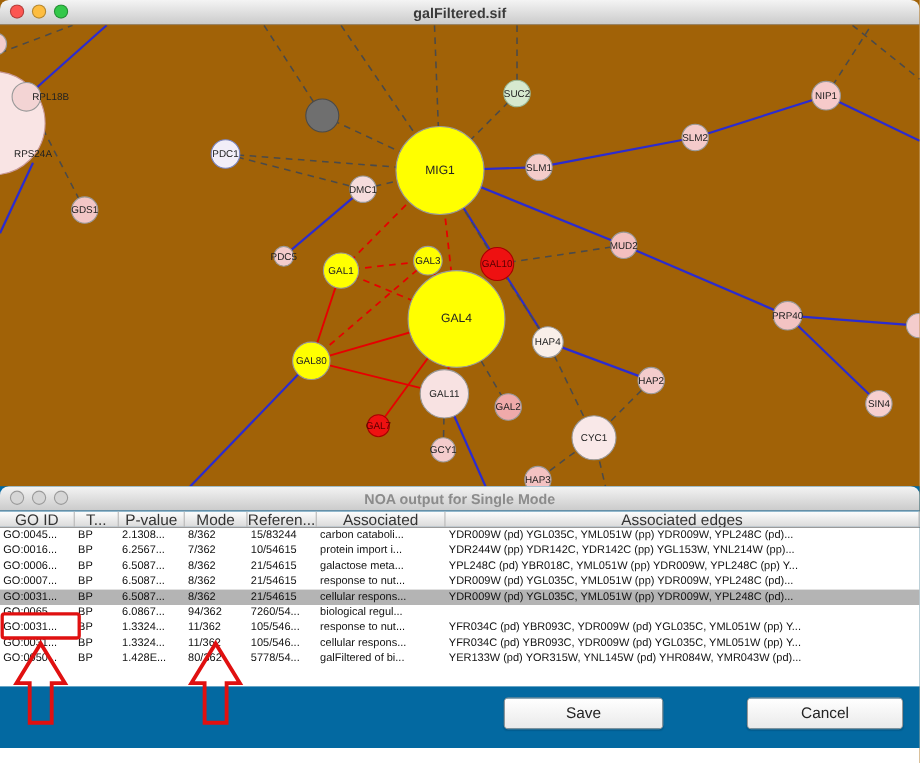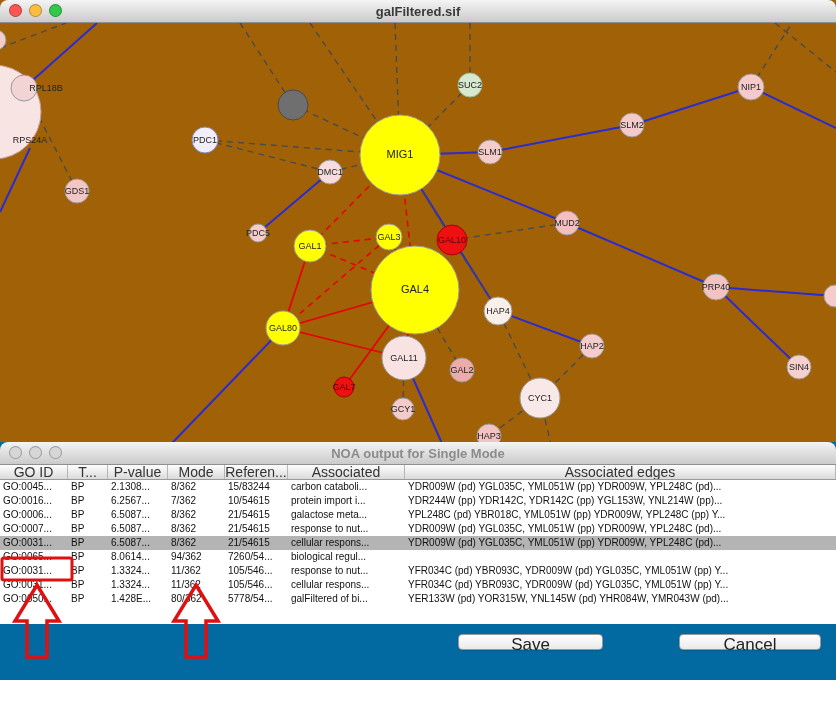--- a/index.html
+++ b/index.html
@@ -22,22 +22,22 @@
   #table-header{position:absolute;top:23px;left:0;width:836px;height:15px;display:flex;
     background:linear-gradient(#fdfdfd,#dadada);border-bottom:1px solid #9a9a9a;box-sizing:border-box;}
   .th{font-size:14px;color:#333;text-align:center;line-height:14px;border-right:1px solid #b7b7b7;
       box-sizing:border-box;overflow:hidden;white-space:nowrap;flex:none;}
   #table-body{position:absolute;top:38px;left:0;width:836px;height:144px;background:#fff;overflow:hidden;}
   .trow{height:14px;display:flex;white-space:nowrap;}
   .trow.selected{background:#b4b4b4;}
   .tcell{font-size:10px;line-height:14px;color:#111;overflow:hidden;padding-left:3px;
          box-sizing:border-box;flex:none;}
 
-  .mac-btn{position:absolute;height:16px;border:1px solid #999;border-radius:4px;
-    background:linear-gradient(#ffffff,#eaeaea);font-size:17px;color:#222;text-align:center;
+  .mac-btn{position:absolute;height:29px;border:1px solid #999;border-radius:4px;
+    background:linear-gradient(#ffffff,#eaeaea);font-size:14px;color:#222;text-align:center;
     line-height:19px;box-shadow:0 1px 1px rgba(0,0,0,.12);cursor:default;
     font-family:"Liberation Sans",sans-serif;padding:0;}
   #save-btn{left:458px;top:192px;width:145px;}
   #cancel-btn{left:679px;top:192px;width:142px;}
 
   #annotation-overlay{position:absolute;top:0;left:0;pointer-events:none;z-index:60;}
 </style>
 </head>
 <body>
 
@@ -220,21 +220,21 @@
         <div class="tcell" style="width: 40px;">BP</div>
         <div class="tcell" style="width: 60px;">6.5087...</div>
         <div class="tcell" style="width: 57px;">8/362</div>
         <div class="tcell" style="width: 63px;">21/54615</div>
         <div class="tcell" style="width: 117px;">cellular respons...</div>
         <div class="tcell" style="width: 431px;">YDR009W (pd) YGL035C, YML051W (pp) YDR009W, YPL248C (pd)...</div>
       </div>
       <div class="trow">
         <div class="tcell" style="width: 68px;">GO:0065...</div>
         <div class="tcell" style="width: 40px;">BP</div>
-        <div class="tcell" style="width: 60px;">8.0614...</div>
+        <div class="tcell" style="width: 60px;">6.0867...</div>
         <div class="tcell" style="width: 57px;">94/362</div>
         <div class="tcell" style="width: 63px;">7260/54...</div>
         <div class="tcell" style="width: 117px;">biological regul...</div>
       </div>
       <div class="trow">
         <div class="tcell" style="width: 68px;">GO:0031...</div>
         <div class="tcell" style="width: 40px;">BP</div>
         <div class="tcell" style="width: 60px;">1.3324...</div>
         <div class="tcell" style="width: 57px;">11/362</div>
         <div class="tcell" style="width: 63px;">105/546...</div>

